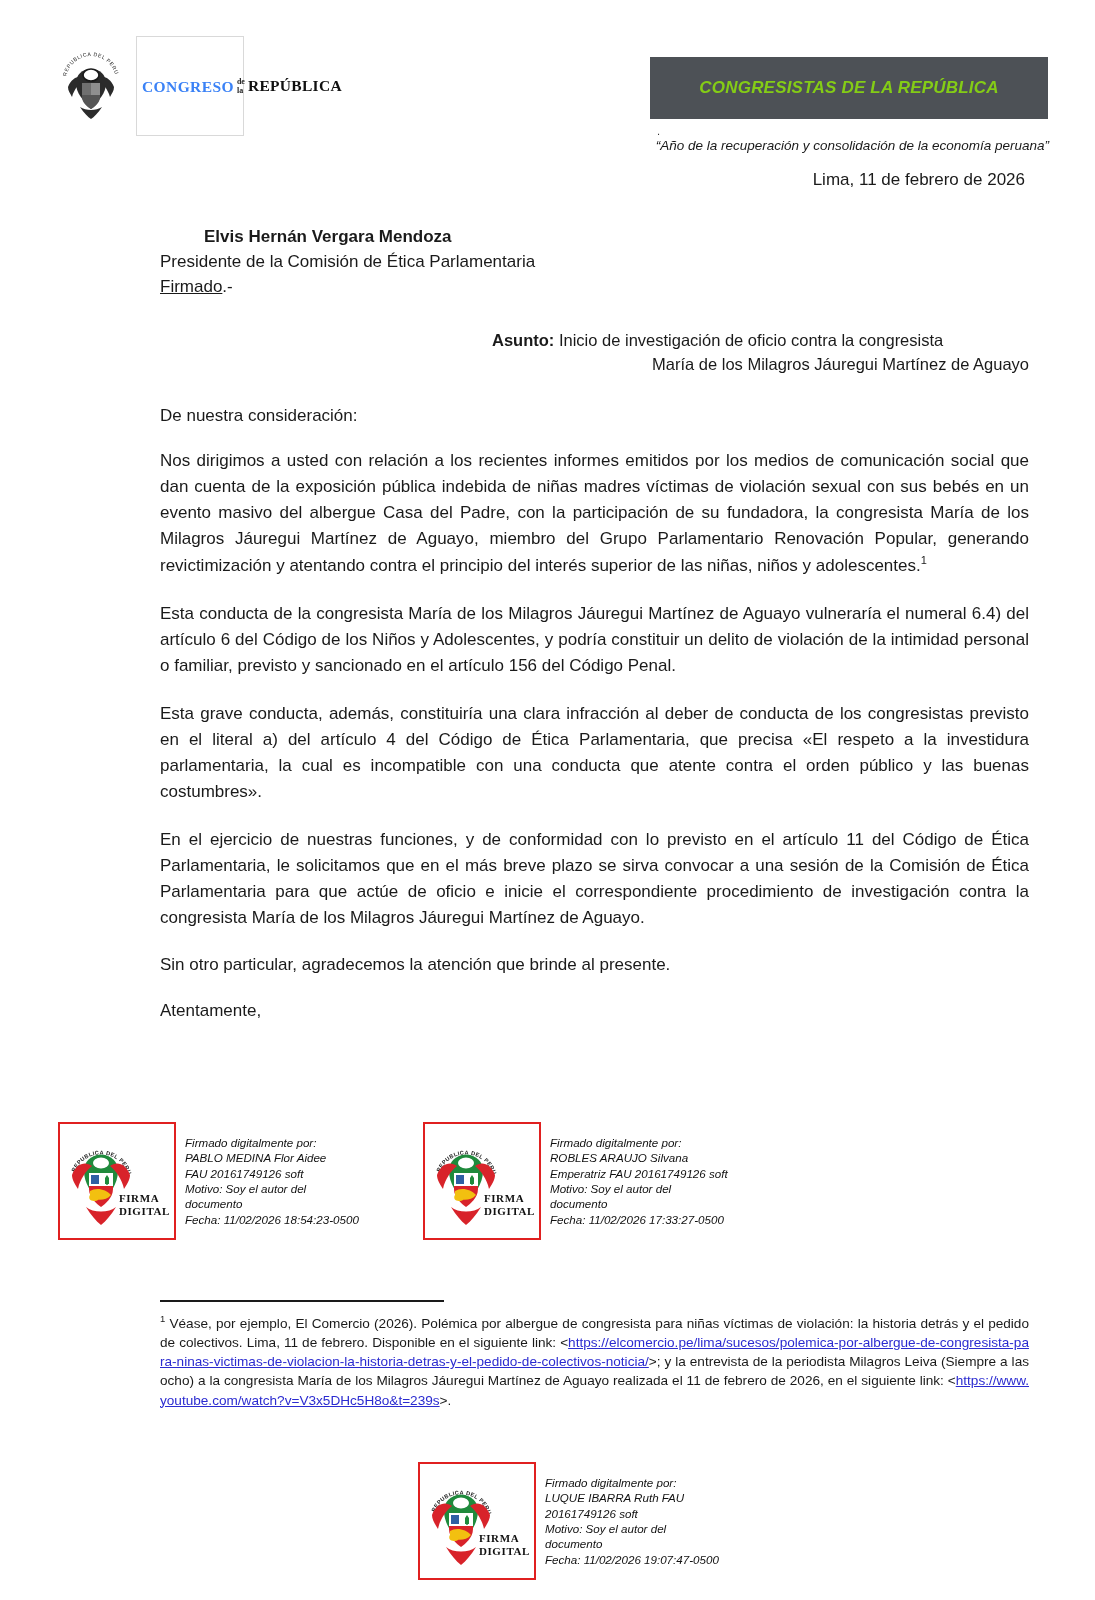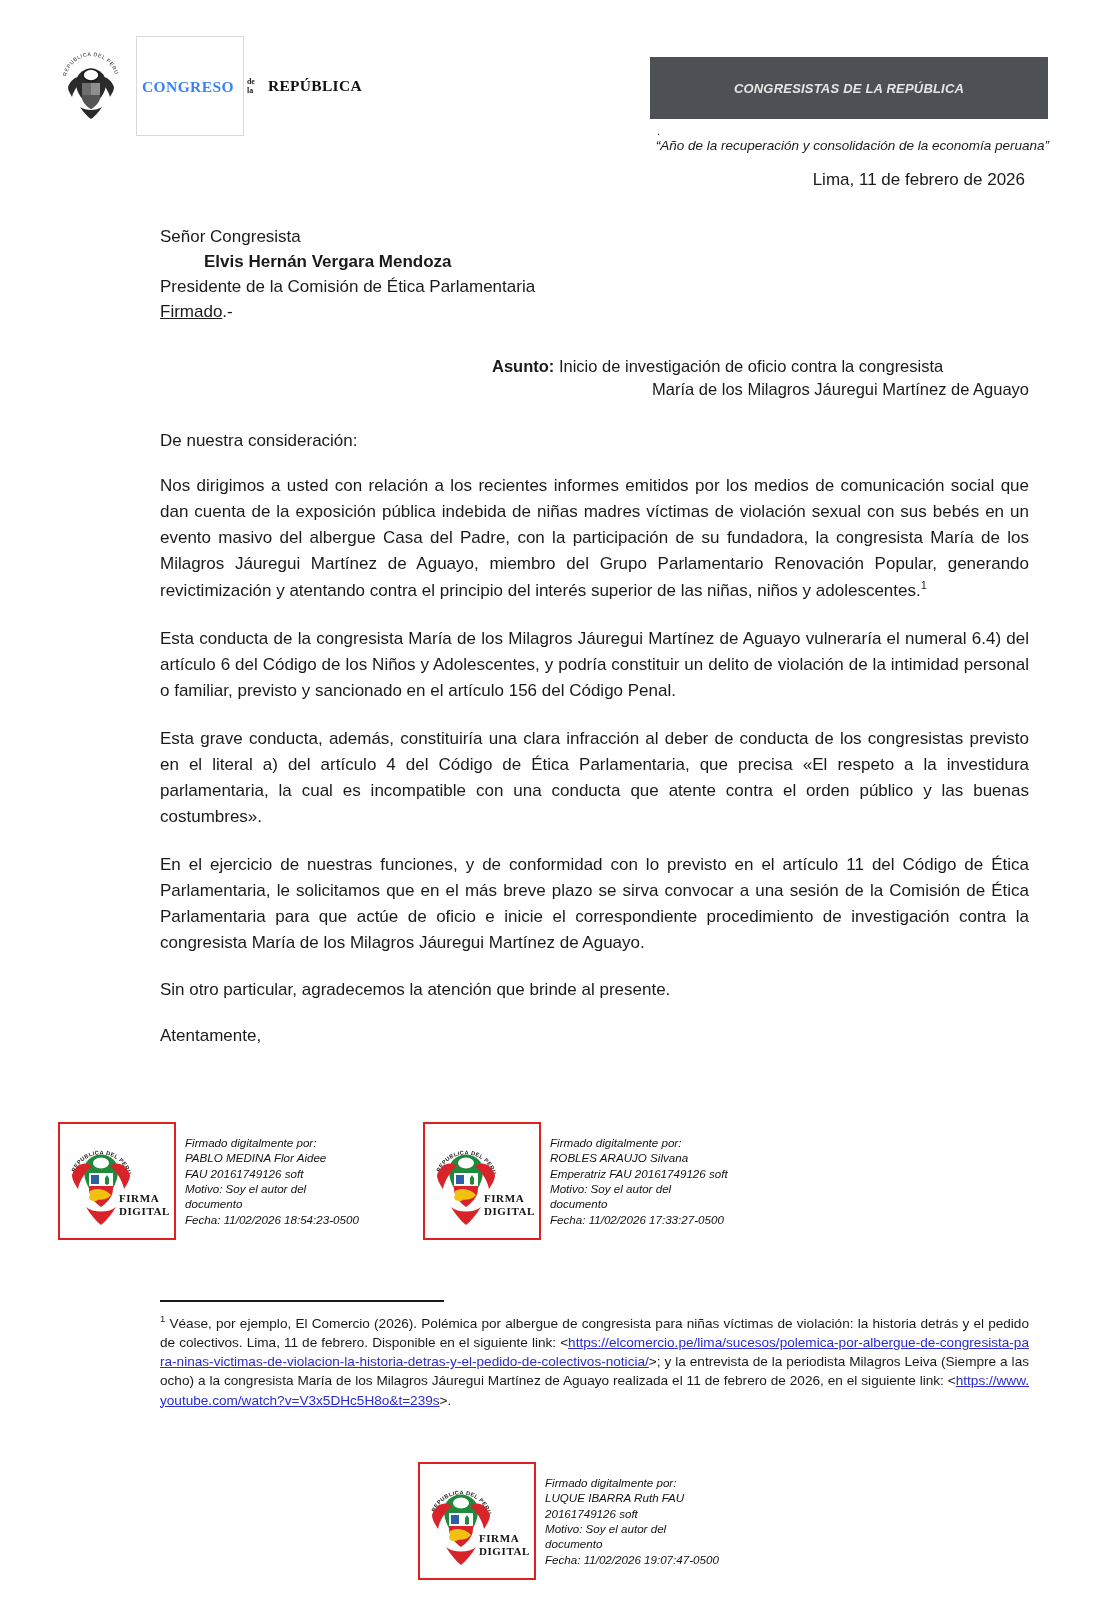--- a/index.html
+++ b/index.html
@@ -65,21 +65,21 @@
     font-weight: bold;
     font-size: 15.5px;
     letter-spacing: 0.4px;
     color: #3b82f6;
     line-height: 1;
     margin-top: 2px;
   }
   .congress-rule {
     width: 92px;
     display: flex; align-items: center; justify-content: center;
-    gap: 13px;
+    gap: 3px;
     margin: 1px 0;
   }
   .congress-rule .bar { flex: 1; height: 1.5px; background: #9b1b44; }
   .congress-rule .dela {
     font-family: "Liberation Serif", serif;
     font-size: 8px; font-weight: bold; color: #222;
   }
   .congress-word2 {
     font-family: "Liberation Serif", serif;
     font-weight: bold;
@@ -97,22 +97,22 @@
     height: 62px;
     background: #4d5156;
     display: flex;
     align-items: center;
     justify-content: center;
   }
   .banner-title {
     font-family: "Liberation Sans", sans-serif;
     font-style: italic;
     font-weight: bold;
-    font-size: 13px;
-    color: #e5e5e5;
+    font-size: 17px;
+    color: #84cc16;
     letter-spacing: 0.2px;
     white-space: nowrap;
   }
 
   .banner-dot {
     position: absolute;
     left: 657px;
     top: 126px;
     font-size: 11px;
     color: #333;
@@ -351,21 +351,20 @@
     <div class="banner-dot">.</div>
 
     <div class="motto">“Año de la recuperación y consolidación de la economía peruana”</div>
   </div>
 
   <div class="content">
 
     <div class="date-line">Lima, 11 de febrero de 2026</div>
 
     <div class="addressee">
-      <div class="l1">Señor Congresista</div>
       <div class="l2">Elvis Hernán Vergara Mendoza</div>
       <div class="l3">Presidente de la Comisión de Ética Parlamentaria</div>
       <div class="l4"><span class="u">Firmado</span><span>.-</span></div>
     </div>
 
     <div class="asunto"><b>Asunto:</b> <span>Inicio de investigación de oficio contra la congresista</span><span class="line2">María de los Milagros Jáuregui Martínez de Aguayo</span></div>
 
     <div class="salutation">De nuestra consideración:</div>
 
     <p class="para"><span>Nos dirigimos a usted con relación a los recientes informes emitidos por los medios de comunicación social que dan cuenta de la exposición pública indebida de niñas madres víctimas de violación sexual con sus bebés en un evento masivo del albergue Casa del Padre, con la participación de su fundadora, la congresista María de los Milagros Jáuregui Martínez de Aguayo, miembro del Grupo Parlamentario Renovación Popular, generando revictimización y atentando contra el principio del interés superior de las niñas, niños y adolescentes.</span><sup>1</sup></p>

